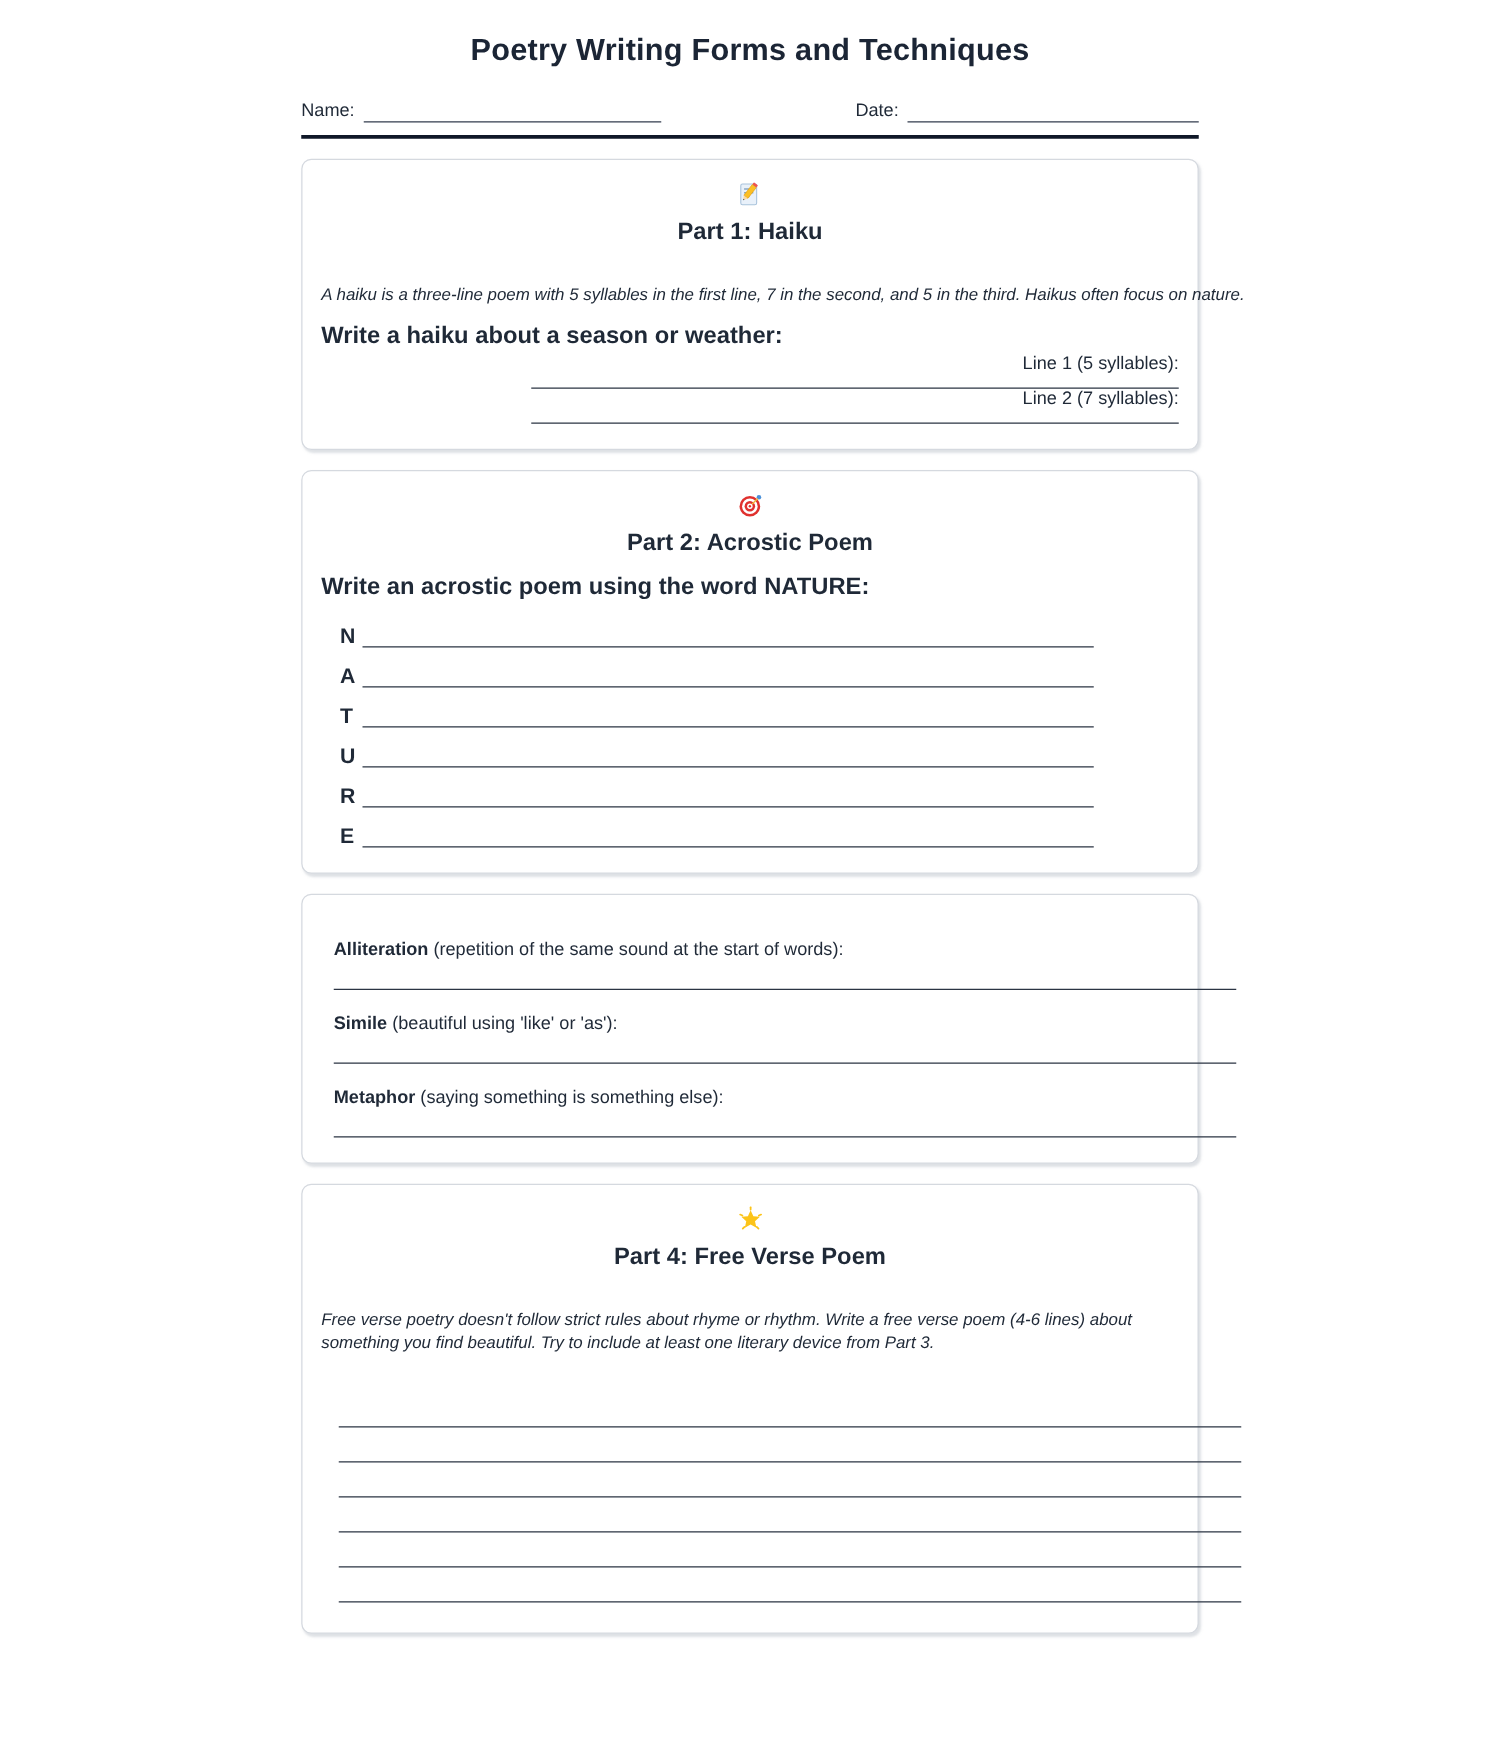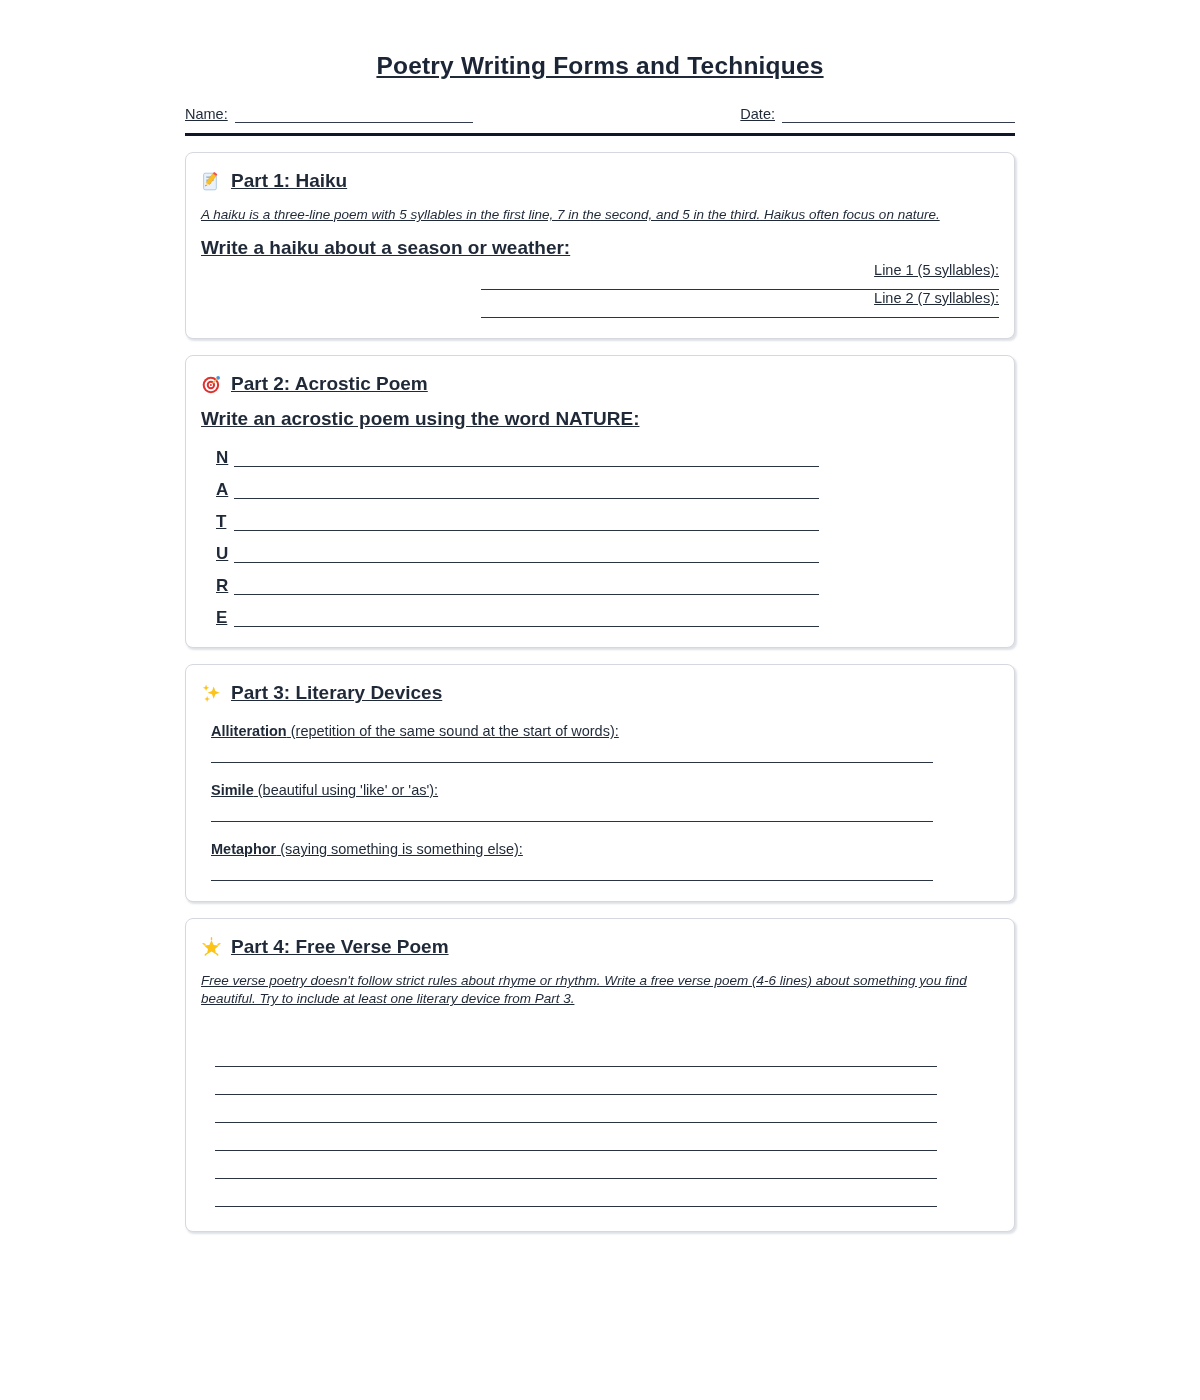--- a/index.html
+++ b/index.html
@@ -8,25 +8,24 @@
     background: #ffffff;
   }
   body {
     width: 1200px;
     height: 1400px;
     font-family: "Liberation Sans", "DejaVu Sans", sans-serif;
     color: #1f2937;
     -webkit-font-smoothing: antialiased;
   }
   .page {
-    width: 830px;
+    width: 718px;
     margin: 0 auto;
-    padding-top: 52px;
+    padding-top: 27px;
     box-sizing: border-box;
-    text-decoration: underline;
   }
   .title {
     font-size: 24.5px;
     font-weight: bold;
     text-align: center;
     margin: 0 0 26px 0;
     color: #1b2535;
     letter-spacing: 0.2px;
   }
   .meta-row {
@@ -54,26 +53,27 @@
     padding: 17px 15px 20px 15px;
     box-sizing: border-box;
   }
   .sec-head {
     display: flex;
     align-items: center;
     gap: 9px;
     font-size: 19px;
     font-weight: bold;
     color: #1f2937;
+    flex-direction: column;
   }
   .sec-icon { display: inline-flex; width: 21px; height: 21px; flex: none; }
   .sec-desc {
     font-style: italic;
     font-size: 13.5px;
-    margin-top: 14px;
+    margin-top: 30px;
     line-height: 18px;
   }
   .one-line { white-space: nowrap; }
   .sec-prompt {
     font-weight: bold;
     font-size: 19px;
     margin-top: 13px;
   }
   .haiku-rows { margin: 3px 0 0 14px; }
   .haiku-row {
@@ -210,30 +210,20 @@
         <span class="acr-line"></span>
       </div>
       <div class="acr-row">
         <span class="acr-letter">E</span>
         <span class="acr-line"></span>
       </div>
     </div>
   </div>
 
   <div class="section">
-    <div class="sec-head">
-      <span class="sec-icon">
-        <svg width="21" height="21" viewBox="0 0 24 24" fill="#fcc419">
-          <path d="M14.5 4l1.9 5.1 5.1 1.9-5.1 1.9-1.9 5.1-1.9-5.1-5.1-1.9 5.1-1.9z"></path>
-          <path d="M5.8 1.8l1 2.7 2.7 1-2.7 1-1 2.7-1-2.7-2.7-1 2.7-1z"></path>
-          <path d="M7 14.8l.9 2.5 2.5.9-2.5.9-.9 2.5-.9-2.5-2.5-.9 2.5-.9z"></path>
-        </svg>
-      </span>
-      <span>Part 3: Literary Devices</span>
-    </div>
     <div class="device-block">
       <div class="device-label"><b>Alliteration</b><span> (repetition of the same sound at the start of words):</span></div>
       <div class="device-line"></div>
       <div class="device-label"><b>Simile</b><span> (beautiful using 'like' or 'as'):</span></div>
       <div class="device-line"></div>
       <div class="device-label"><b>Metaphor</b><span> (saying something is something else):</span></div>
       <div class="device-line"></div>
     </div>
   </div>
 

